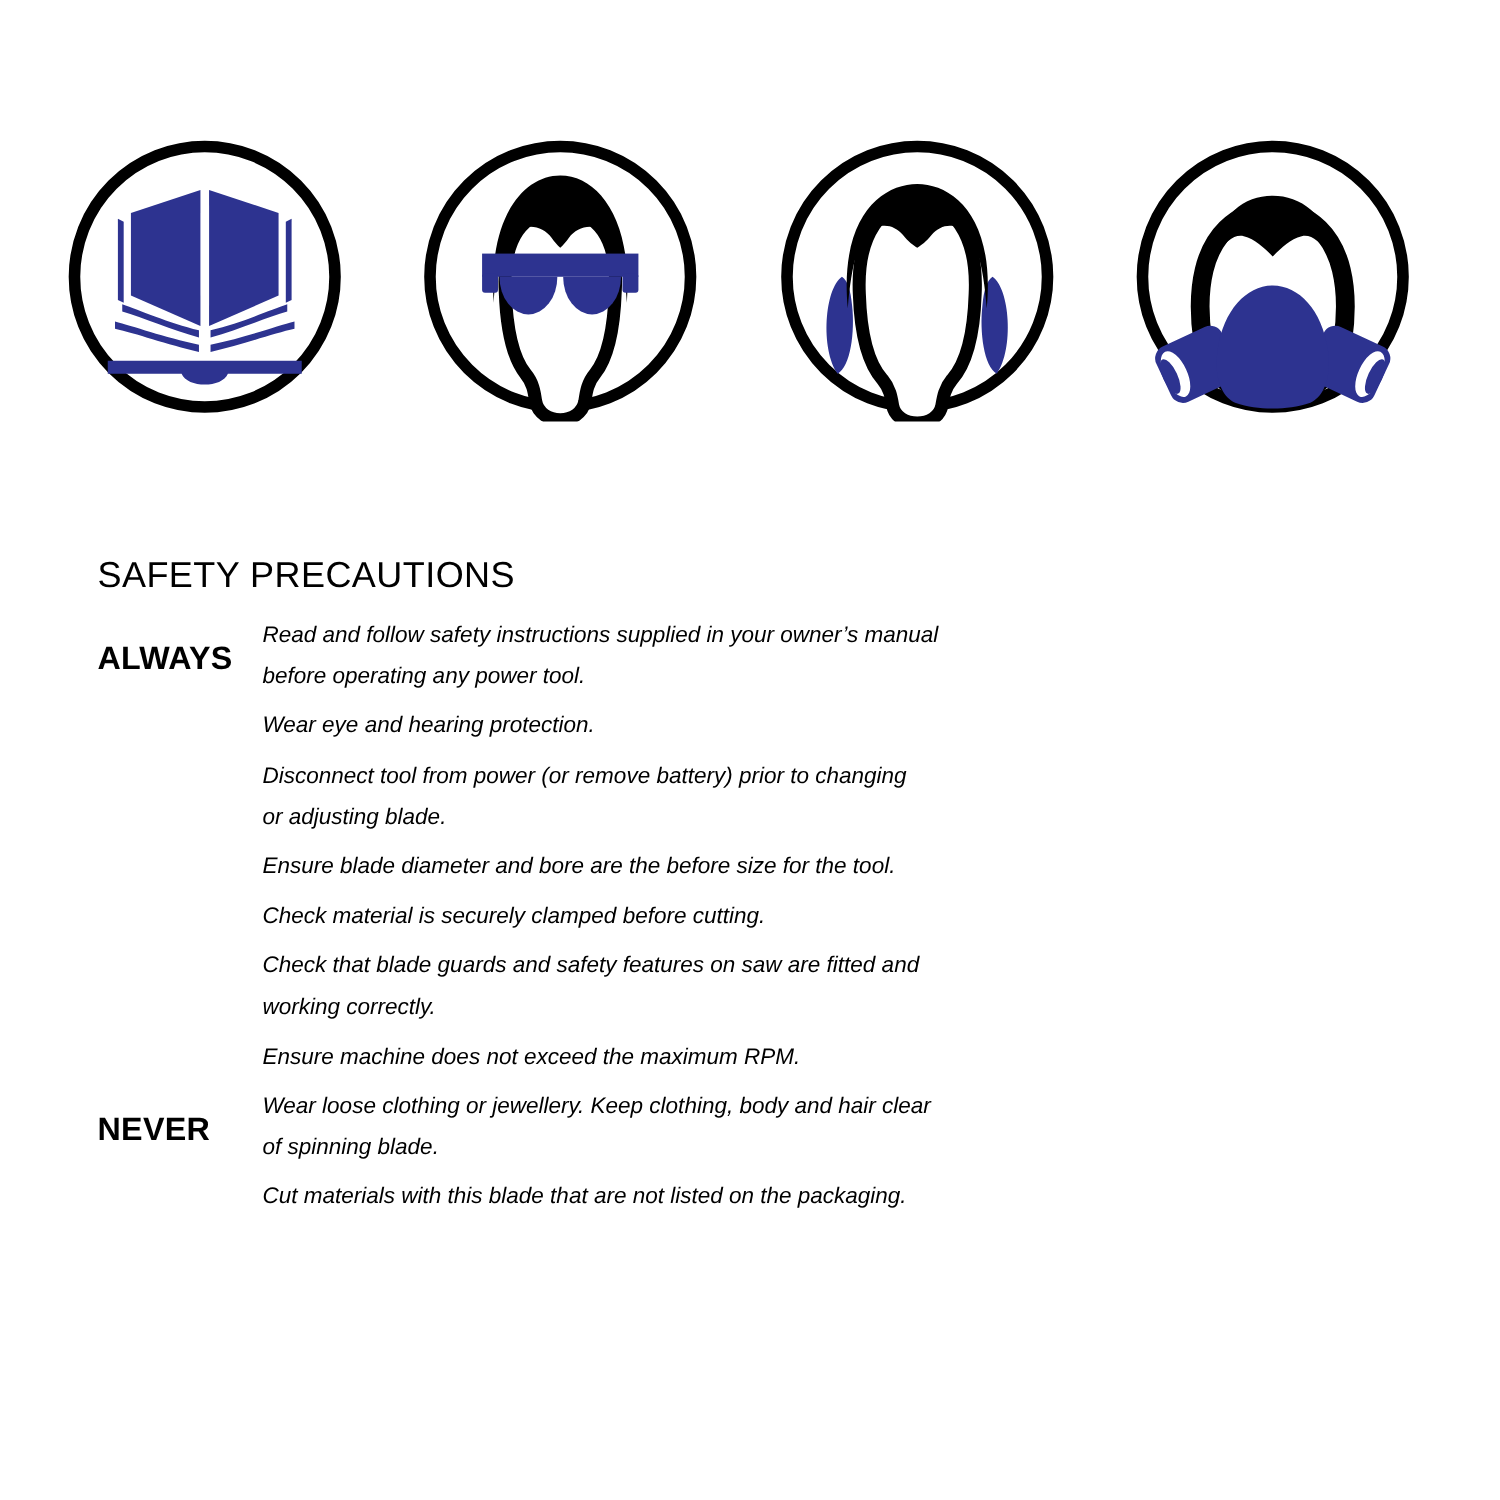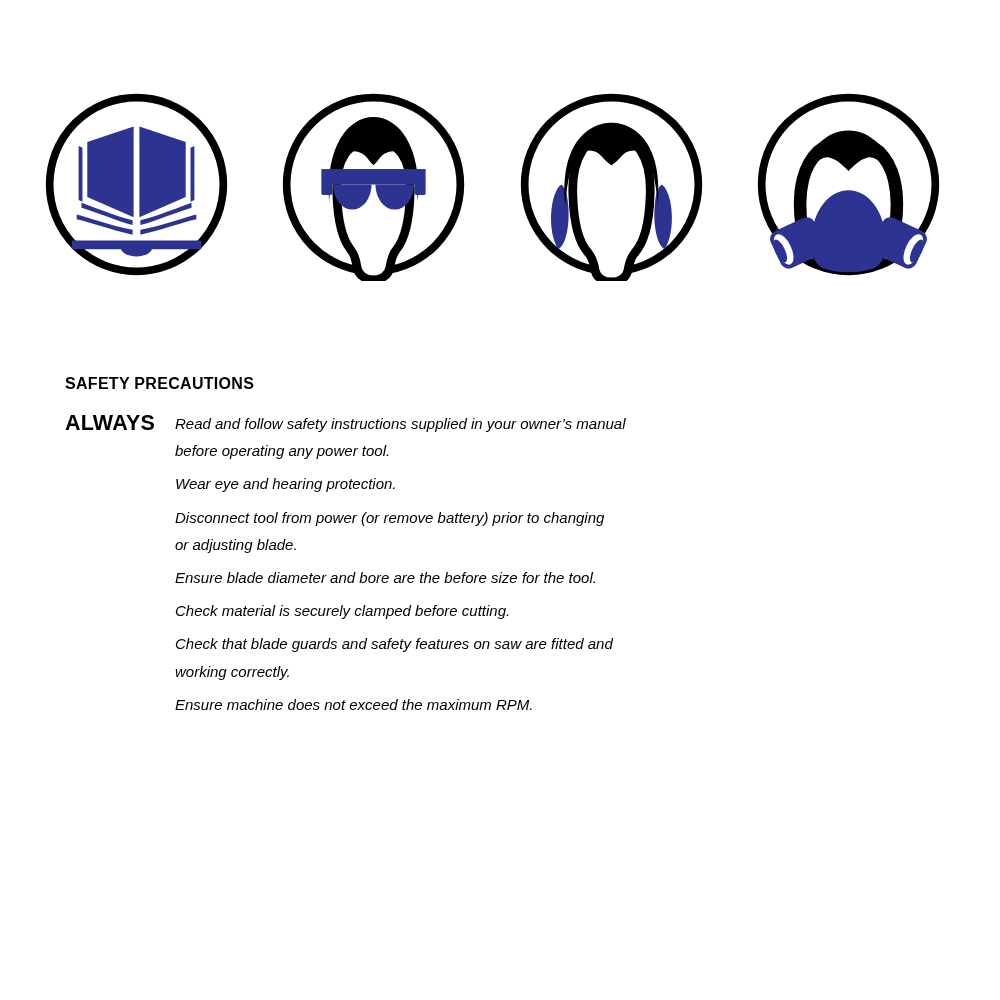--- a/index.html
+++ b/index.html
@@ -23,30 +23,30 @@
     height: 193px;
   }
   .icon-row svg { display: block; }
 
   
   .content {
     margin: 90px 60px 0 65px;
     width: 845px;
   }
   h1.doc-heading {
-    font-size: 16px;
+    font-size: 24px;
     line-height: 26px;
-    font-weight: bold;
+    font-weight: normal;
     letter-spacing: 0.3px;
     margin: 0 0 13px 0;
   }
   .rule-section { position: relative; padding-left: 110px; }
   .rule-label {
     position: absolute;
-    left: 0; top: 0;
+    left: 0; top: 16px;
     font-weight: bold;
     font-size: 21.5px;
     line-height: 27.2px;
     letter-spacing: 0.2px;
   }
   .rule-section p.rule-item {
     margin: 4px 0 6px 0;
     font-size: 15px;
     line-height: 27.2px;
     white-space: pre-line;
@@ -130,15 +130,21 @@
       <p class="rule-item">Wear eye and hearing protection.</p>
       <p class="rule-item">Disconnect tool from power (or remove battery) prior to changing
 or adjusting blade.</p>
       <p class="rule-item">Ensure blade diameter and bore are the before size for the tool.</p>
       <p class="rule-item">Check material is securely clamped before cutting.</p>
       <p class="rule-item">Check that blade guards and safety features on saw are fitted and
 working correctly.</p>
       <p class="rule-item">Ensure machine does not exceed the maximum RPM.</p>
     </div>
 
+    <div class="rule-section">
+      <span class="rule-label">NEVER</span>
+      <p class="rule-item">Wear loose clothing or jewellery. Keep clothing, body and hair clear
+of spinning blade.</p>
+      <p class="rule-item">Cut materials with this blade that are not listed on the packaging.</p>
+    </div>
   </div>
 
 </div>
 
 </body></html>

